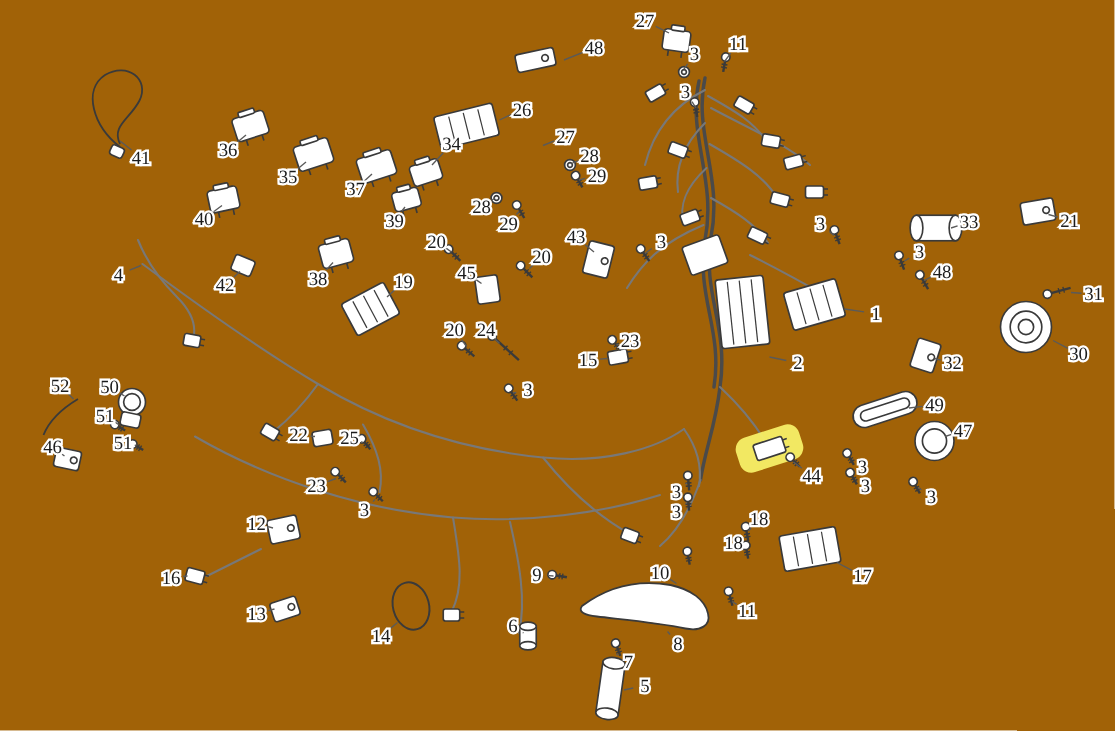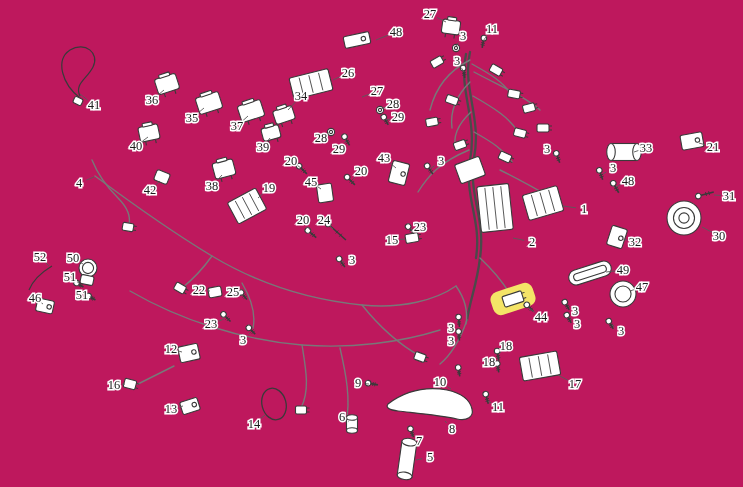--- a/index.html
+++ b/index.html
@@ -1,16 +1,16 @@
 <!DOCTYPE html>
 <html><head>
 <meta charset="utf-8">
 <style>
   html,body{margin:0;padding:0;background:#ffffff;}
-  .stage{position:relative;width:743px;height:487px;margin:0;background:#be185d;overflow:hidden;
+  .stage{position:relative;width:743px;height:487px;margin:0;background:#a16207;overflow:hidden;
          font-family:"Liberation Serif","DejaVu Serif",serif;}
   svg{display:block;}
   text.callout{font-family:"Liberation Serif","DejaVu Serif",serif;font-size:12.5px;}
 </style>
 </head>
 <body>
 
 <figure class="stage" aria-label="Motorcycle wiring harness and electrical equipment exploded parts diagram">
 
   <svg id="diagram" width="743" height="487" viewBox="0 0 743 487" xmlns="http://www.w3.org/2000/svg">

